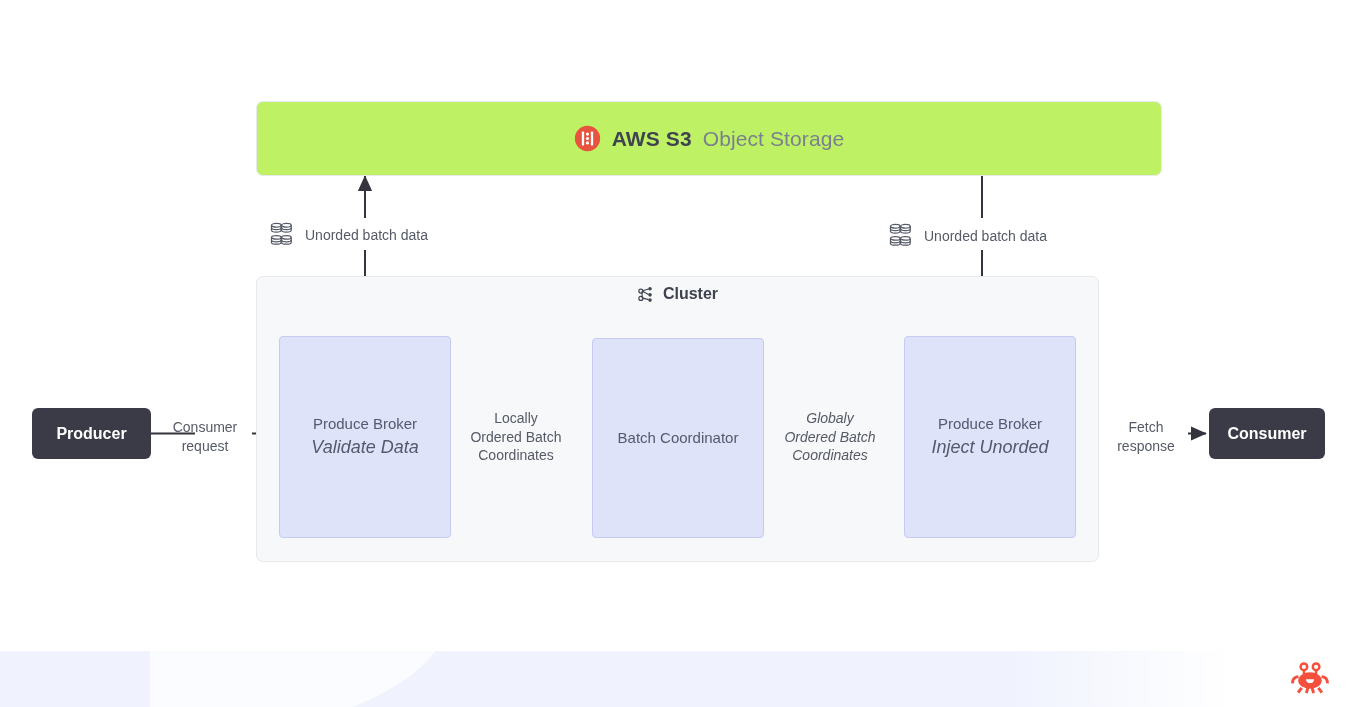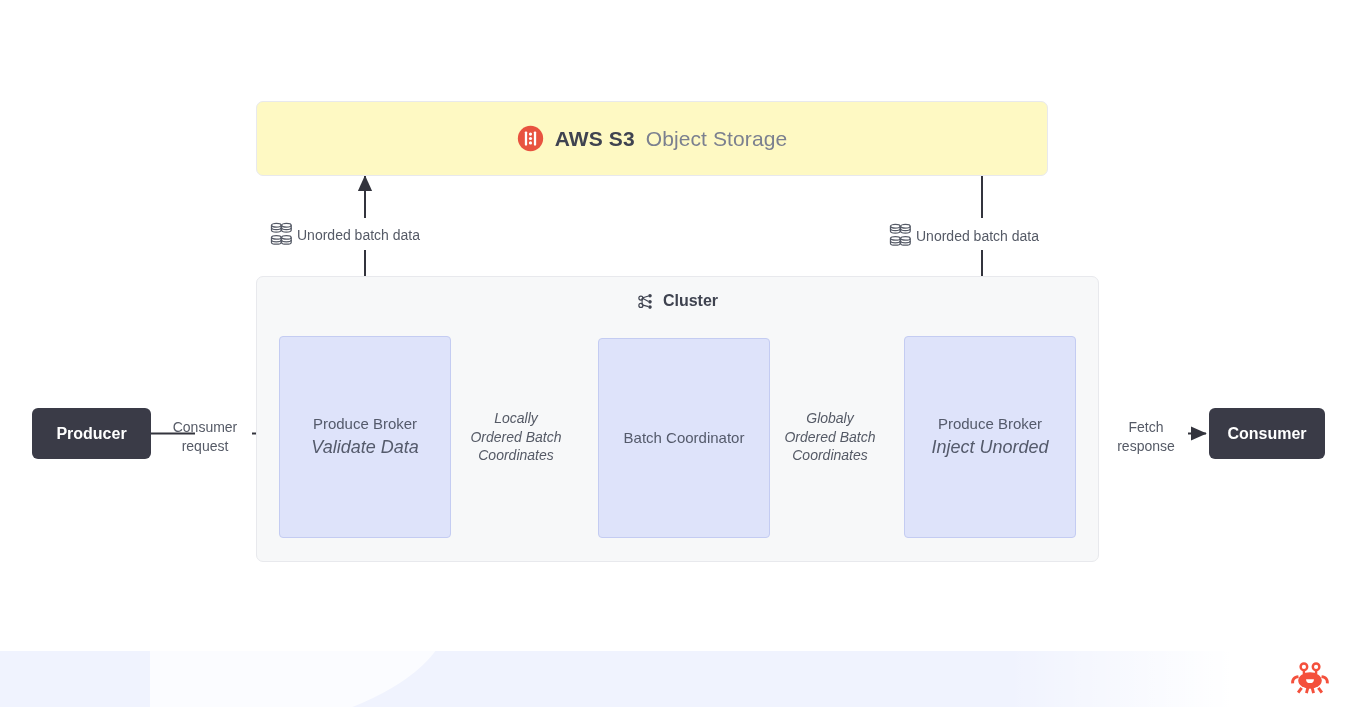--- a/index.html
+++ b/index.html
@@ -17,23 +17,23 @@
     height: 707px;
     overflow: hidden;
     background: #ffffff;
   }
 
   
   .s3-panel {
     position: absolute;
     left: 256px;
     top: 101px;
-    width: 792px;
+    width: 906px;
     height: 75px;
-    background: #fef9c3;
+    background: #bef264;
     border: 1px solid #e8e9ed;
     border-radius: 7px;
     box-sizing: border-box;
     display: flex;
     align-items: center;
     justify-content: center;
   }
   .s3-title {
     display: flex;
     align-items: center;
@@ -63,21 +63,21 @@
     top: 276px;
     width: 843px;
     height: 286px;
     background: #f7f8f9;
     border: 1px solid #e8e9ed;
     border-radius: 7px;
     box-sizing: border-box;
   }
   .cluster-title {
     position: absolute;
-    top: 15px;
+    top: 8px;
     left: 0;
     width: 100%;
     display: flex;
     align-items: center;
     justify-content: center;
     gap: 9px;
     font-size: 16px;
     font-weight: bold;
     color: #3f4350;
   }
@@ -108,21 +108,21 @@
     color: #545a6b;
   }
   .node .n-sub {
     font-size: 18px;
     font-style: italic;
     color: #545a6b;
   }
   .node.plain .n-title { font-weight: normal; }
 
   #node-validate   { left: 279px; top: 336px; width: 172px; height: 202px; }
-  #node-coord      { left: 592px; top: 338px; width: 172px; height: 200px; margin-left: 6px; }
+  #node-coord      { left: 592px; top: 338px; width: 172px; height: 200px; }
   #node-inject     { left: 904px; top: 336px; width: 172px; height: 202px; }
 
   
   .endpoint {
     position: absolute;
     background: #3a3b47;
     border-radius: 6px;
     display: flex;
     align-items: center;
     justify-content: center;
@@ -137,29 +137,30 @@
   
   .edge-label {
     position: absolute;
     text-align: center;
     font-size: 14px;
     color: #555a66;
     line-height: 1.33;
     white-space: pre-line;
   }
   #lbl-produce-request { left: 163px; top: 418px; width: 84px; }
-  #lbl-locally         { left: 455px; top: 409px; width: 122px; font-style: italic; }
+  #lbl-locally         { left: 455px; top: 409px; width: 122px; }
   #lbl-globaly         { left: 769px; top: 409px; width: 122px; font-style: italic; }
   #lbl-fetch           { left: 1100px; top: 418px; width: 92px; }
 
   
   .batch-label {
     position: absolute;
     display: flex;
     align-items: center;
+    gap: 8px;
     font-size: 14px;
     color: #555a66;
   }
   #batch-left  { left: 270px; top: 222px; }
   #batch-right { left: 889px; top: 223px; }
   .db-icon { width: 27px; height: 25px; display: block; flex: none; }
 
   
   #wires {
     position: absolute;

